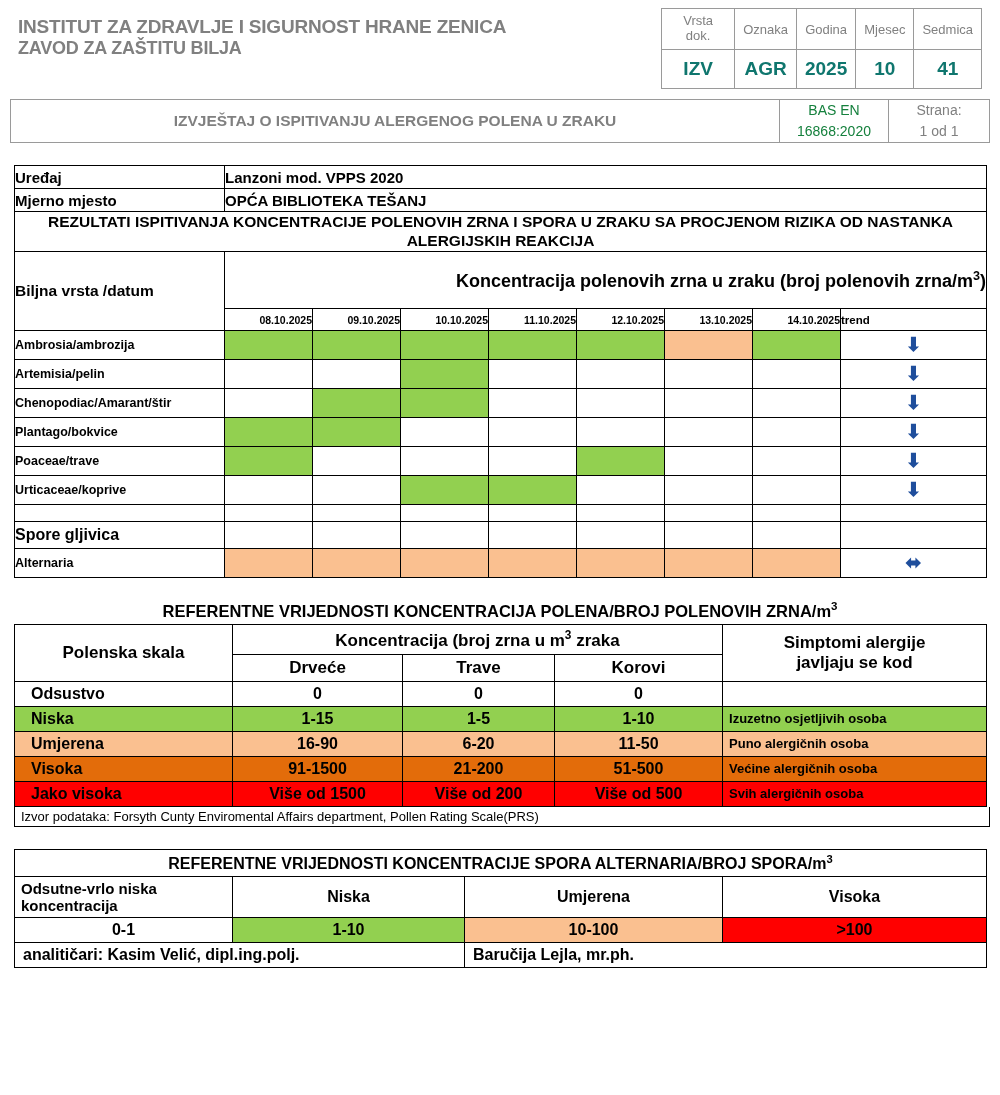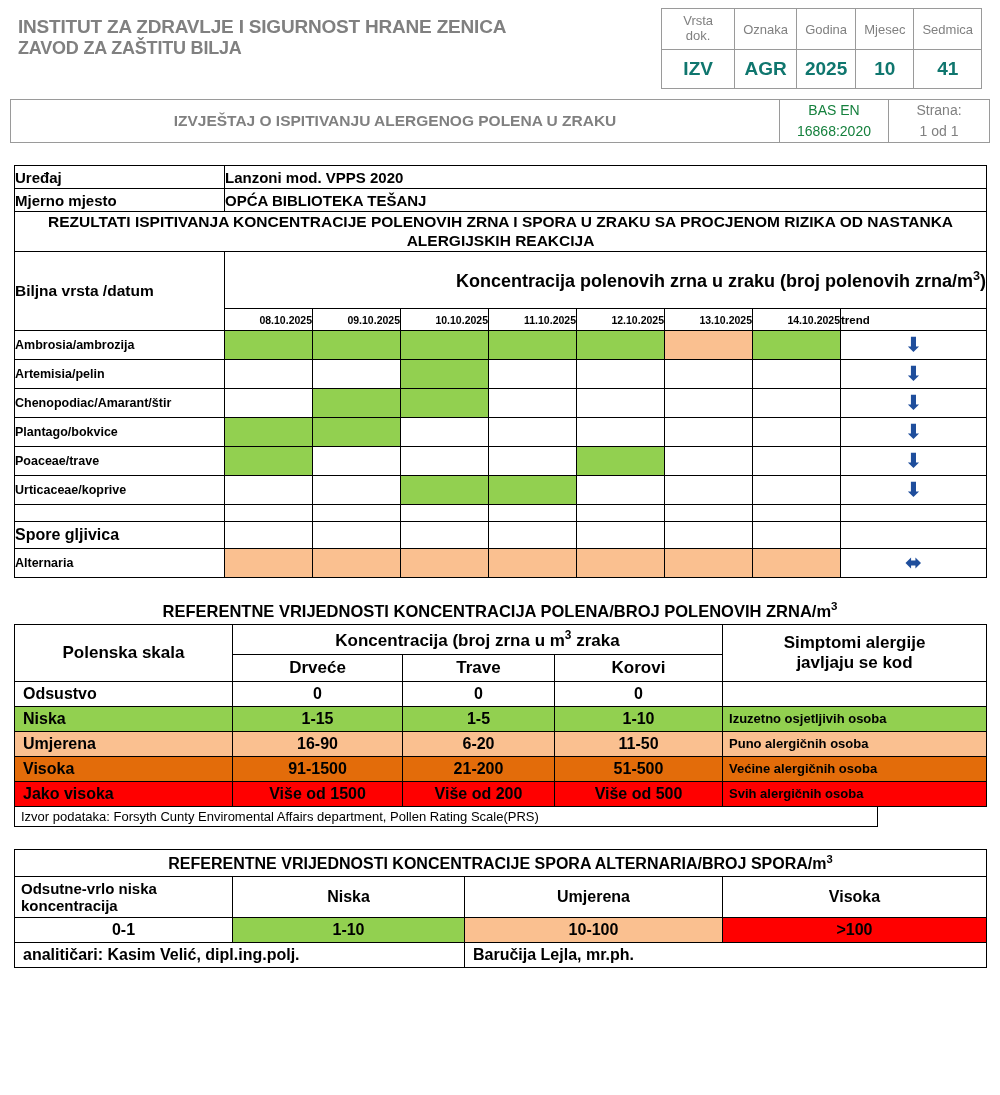--- a/index.html
+++ b/index.html
@@ -212,40 +212,40 @@
   }
   table.ref1 td {
     border: 1px solid #000000;
     text-align: center;
     font-weight: bold;
     font-size: 16px;
     padding: 3px 2px;
   }
   table.ref1 td.left {
     text-align: left;
-    padding-left: 8px;
+    padding-left: 16px;
   }
   .ref1 .hdr {
     font-size: 17px;
   }
   .sym-cell {
     font-size: 13px !important;
     text-align: left !important;
     padding-left: 6px !important;
   }
   .row-green  { background: #92d050; }
   .row-orange { background: #fac090; }
   .row-dark   { background: #e36c0a; }
   .row-red    { background: #ff0000; }
   .src-note {
     border: 1px solid #000000;
     border-top: none;
     font-size: 13px;
     padding: 2px 6px;
-    width: 864px;
+    width: 976px;
     box-sizing: border-box;
     margin-left: 14px;
   }
 
   
   table.ref2 {
     border-collapse: collapse;
     width: 972px;
     table-layout: fixed;
     margin-left: 14px;

